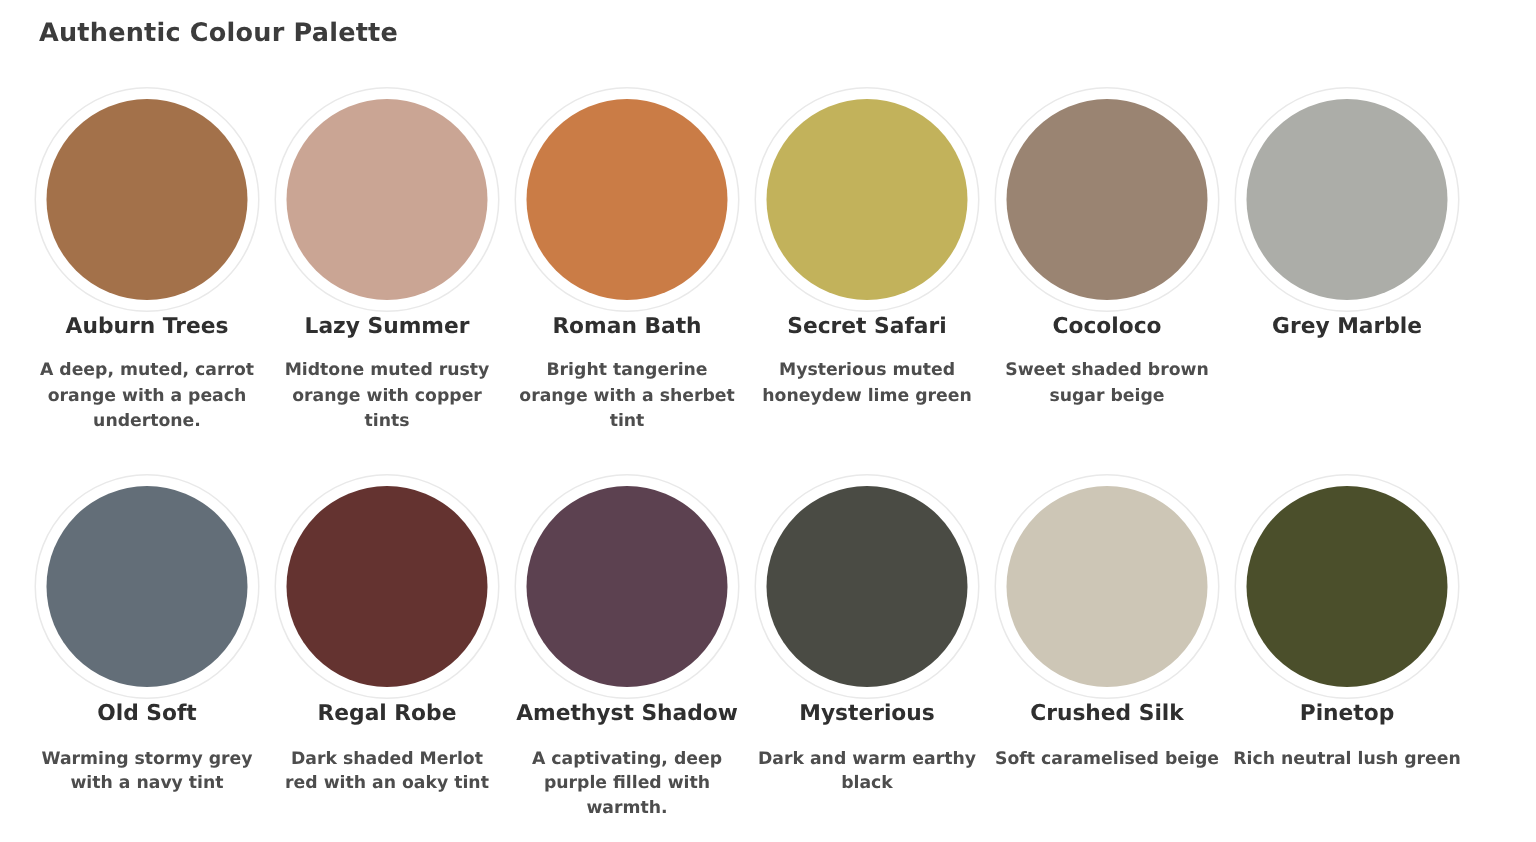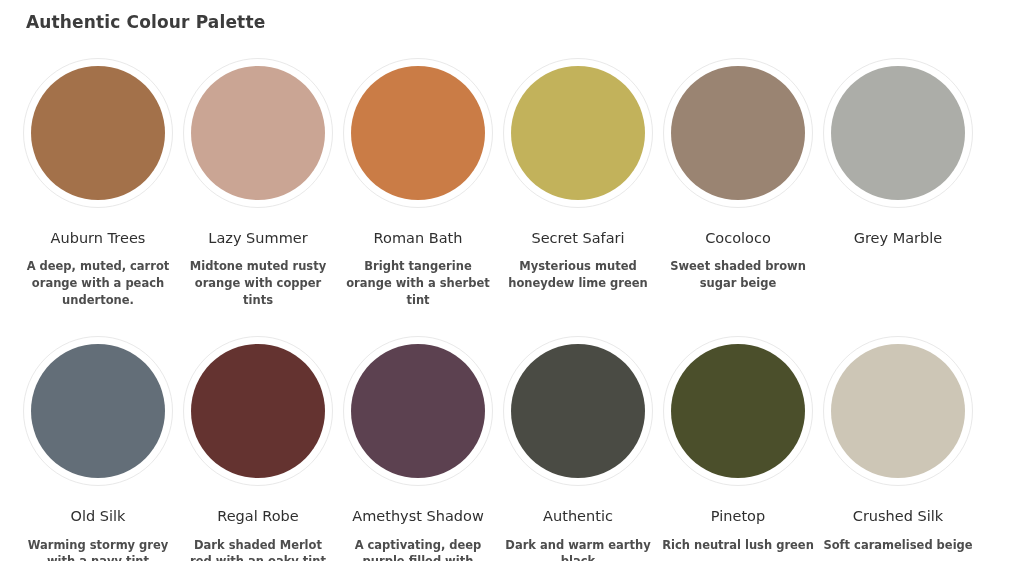--- a/index.html
+++ b/index.html
@@ -61,23 +61,23 @@
     align-items: center;
     justify-content: center;
     background: #ffffff;
   }
   .disc {
     width: 134px;
     height: 134px;
     border-radius: 50%;
   }
   .swatch-name {
-    margin-top: 22px;
+    margin-top: 2px;
     font-size: 14.5px;
-    font-weight: 400;
+    font-weight: 700;
     color: #2f2f2f;
     text-align: center;
     line-height: 1.2;
     white-space: nowrap;
   }
   .swatch-desc {
     margin-top: 11px;
     font-size: 11.5px;
     font-weight: 700;
     color: #4d4d4d;
@@ -136,54 +136,54 @@
         </div>
         <div class="swatch-name">Grey Marble</div>
       </div>
     </div>
 
     <div class="row">
       <div class="swatch-cell">
         <div class="ring">
           <div class="disc" style="background-color: rgb(99, 110, 120);"></div>
         </div>
-        <div class="swatch-name">Old Silk</div>
+        <div class="swatch-name">Old Soft</div>
         <div class="swatch-desc">Warming stormy grey with a navy tint</div>
       </div>
       <div class="swatch-cell">
         <div class="ring">
           <div class="disc" style="background-color: rgb(100, 51, 48);"></div>
         </div>
         <div class="swatch-name">Regal Robe</div>
         <div class="swatch-desc">Dark shaded Merlot red with an oaky tint</div>
       </div>
       <div class="swatch-cell">
         <div class="ring">
           <div class="disc" style="background-color: rgb(92, 65, 80);"></div>
         </div>
         <div class="swatch-name">Amethyst Shadow</div>
         <div class="swatch-desc">A captivating, deep purple filled with warmth.</div>
       </div>
       <div class="swatch-cell">
         <div class="ring">
           <div class="disc" style="background-color: rgb(74, 75, 68);"></div>
         </div>
-        <div class="swatch-name">Authentic</div>
+        <div class="swatch-name">Mysterious</div>
         <div class="swatch-desc">Dark and warm earthy black</div>
+      </div>
+      <div class="swatch-cell">
+        <div class="ring">
+          <div class="disc" style="background-color: rgb(205, 198, 182);"></div>
+        </div>
+        <div class="swatch-name">Crushed Silk</div>
+        <div class="swatch-desc">Soft caramelised beige</div>
       </div>
       <div class="swatch-cell">
         <div class="ring">
           <div class="disc" style="background-color: rgb(75, 79, 43);"></div>
         </div>
         <div class="swatch-name">Pinetop</div>
         <div class="swatch-desc">Rich neutral lush green</div>
       </div>
-      <div class="swatch-cell">
-        <div class="ring">
-          <div class="disc" style="background-color: rgb(205, 198, 182);"></div>
-        </div>
-        <div class="swatch-name">Crushed Silk</div>
-        <div class="swatch-desc">Soft caramelised beige</div>
-      </div>
     </div>
   </div>
 
 </div>
 
 </body></html>

